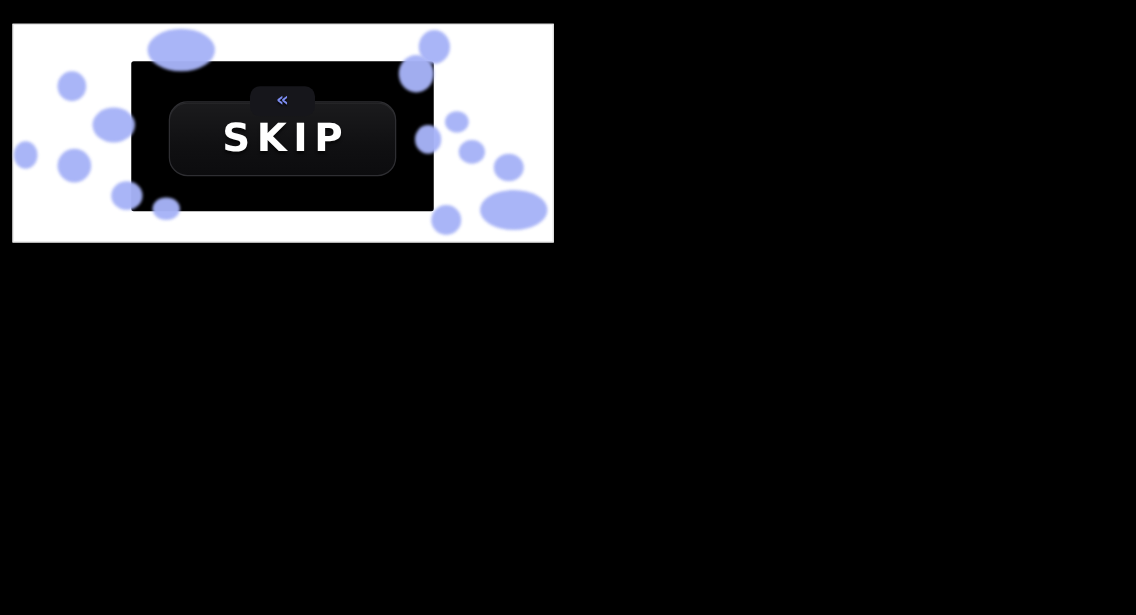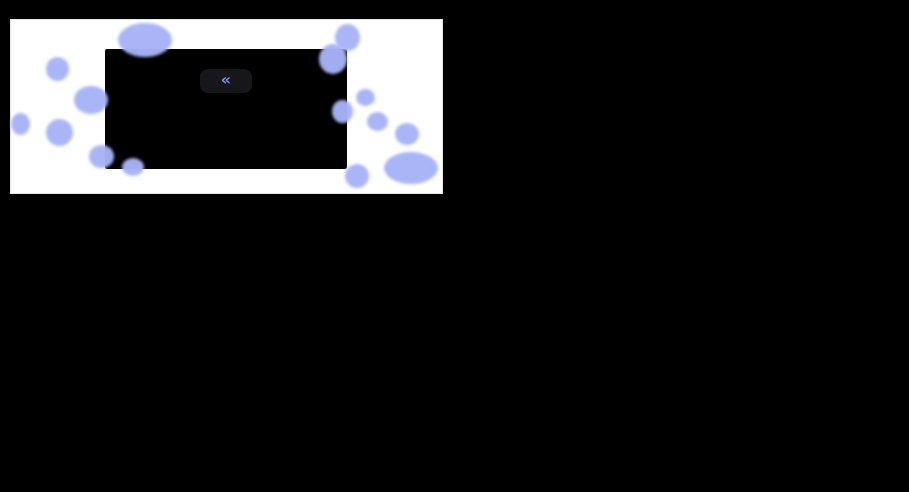--- a/index.html
+++ b/index.html
@@ -98,20 +98,23 @@
 <div class="stage">
 
   <div class="card">
 
     <div class="panel">
 
       <div class="collapse-tab">
         <span class="collapse-glyph">«</span>
       </div>
 
+      <div class="skip-button">
+        <span class="skip-label">SKIP</span>
+      </div>
 
     </div>
 
   </div>
 
 <div class="blob" style="left: 118px; top: 23px; width: 54px; height: 34px; background: rgb(167, 179, 247);"></div>
     <div class="blob" style="left: 46px; top: 57px; width: 23px; height: 24px; background: rgb(167, 179, 247);"></div>
     <div class="blob" style="left: 74px; top: 86px; width: 34px; height: 28px; background: rgb(167, 179, 247);"></div>
     <div class="blob" style="left: 11px; top: 113px; width: 19px; height: 22px; background: rgb(167, 179, 247);"></div>
     <div class="blob" style="left: 46px; top: 119px; width: 27px; height: 27px; background: rgb(167, 179, 247);"></div>

